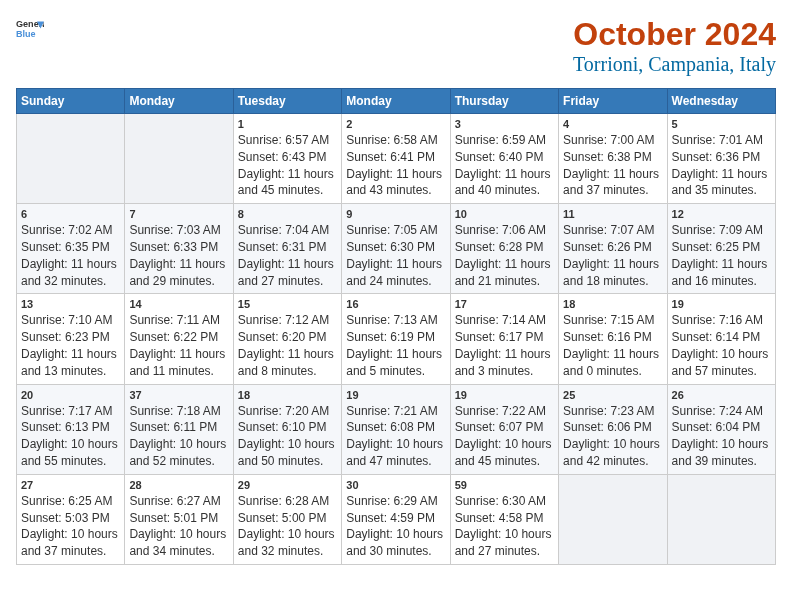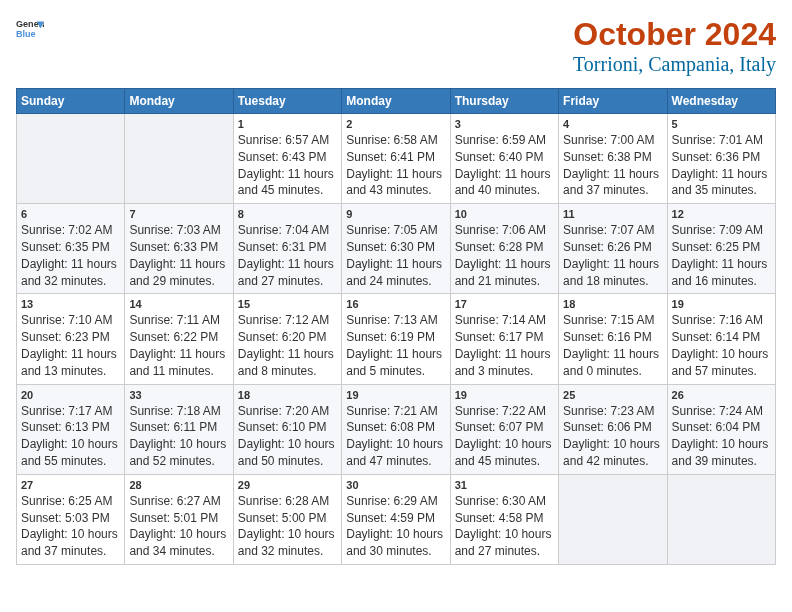--- a/index.html
+++ b/index.html
@@ -200,21 +200,21 @@
             <span class="day-num">19</span>
             <div class="day-info">Sunrise: 7:16 AM<br>Sunset: 6:14 PM<br>Daylight: 10 hours and 57 minutes.</div>
           </td>
         </tr>
         <tr>
           <td>
             <span class="day-num">20</span>
             <div class="day-info">Sunrise: 7:17 AM<br>Sunset: 6:13 PM<br>Daylight: 10 hours and 55 minutes.</div>
           </td>
           <td>
-            <span class="day-num">33</span>
+            <span class="day-num">37</span>
             <div class="day-info">Sunrise: 7:18 AM<br>Sunset: 6:11 PM<br>Daylight: 10 hours and 52 minutes.</div>
           </td>
           <td>
             <span class="day-num">18</span>
             <div class="day-info">Sunrise: 7:20 AM<br>Sunset: 6:10 PM<br>Daylight: 10 hours and 50 minutes.</div>
           </td>
           <td>
             <span class="day-num">19</span>
             <div class="day-info">Sunrise: 7:21 AM<br>Sunset: 6:08 PM<br>Daylight: 10 hours and 47 minutes.</div>
           </td>
@@ -242,21 +242,21 @@
           </td>
           <td>
             <span class="day-num">29</span>
             <div class="day-info">Sunrise: 6:28 AM<br>Sunset: 5:00 PM<br>Daylight: 10 hours and 32 minutes.</div>
           </td>
           <td>
             <span class="day-num">30</span>
             <div class="day-info">Sunrise: 6:29 AM<br>Sunset: 4:59 PM<br>Daylight: 10 hours and 30 minutes.</div>
           </td>
           <td>
-            <span class="day-num">31</span>
+            <span class="day-num">59</span>
             <div class="day-info">Sunrise: 6:30 AM<br>Sunset: 4:58 PM<br>Daylight: 10 hours and 27 minutes.</div>
           </td>
           <td class="empty-cell"></td>
           <td class="empty-cell"></td>
         </tr>
       </tbody>
   </table>
 </div>
 
 </body></html>

